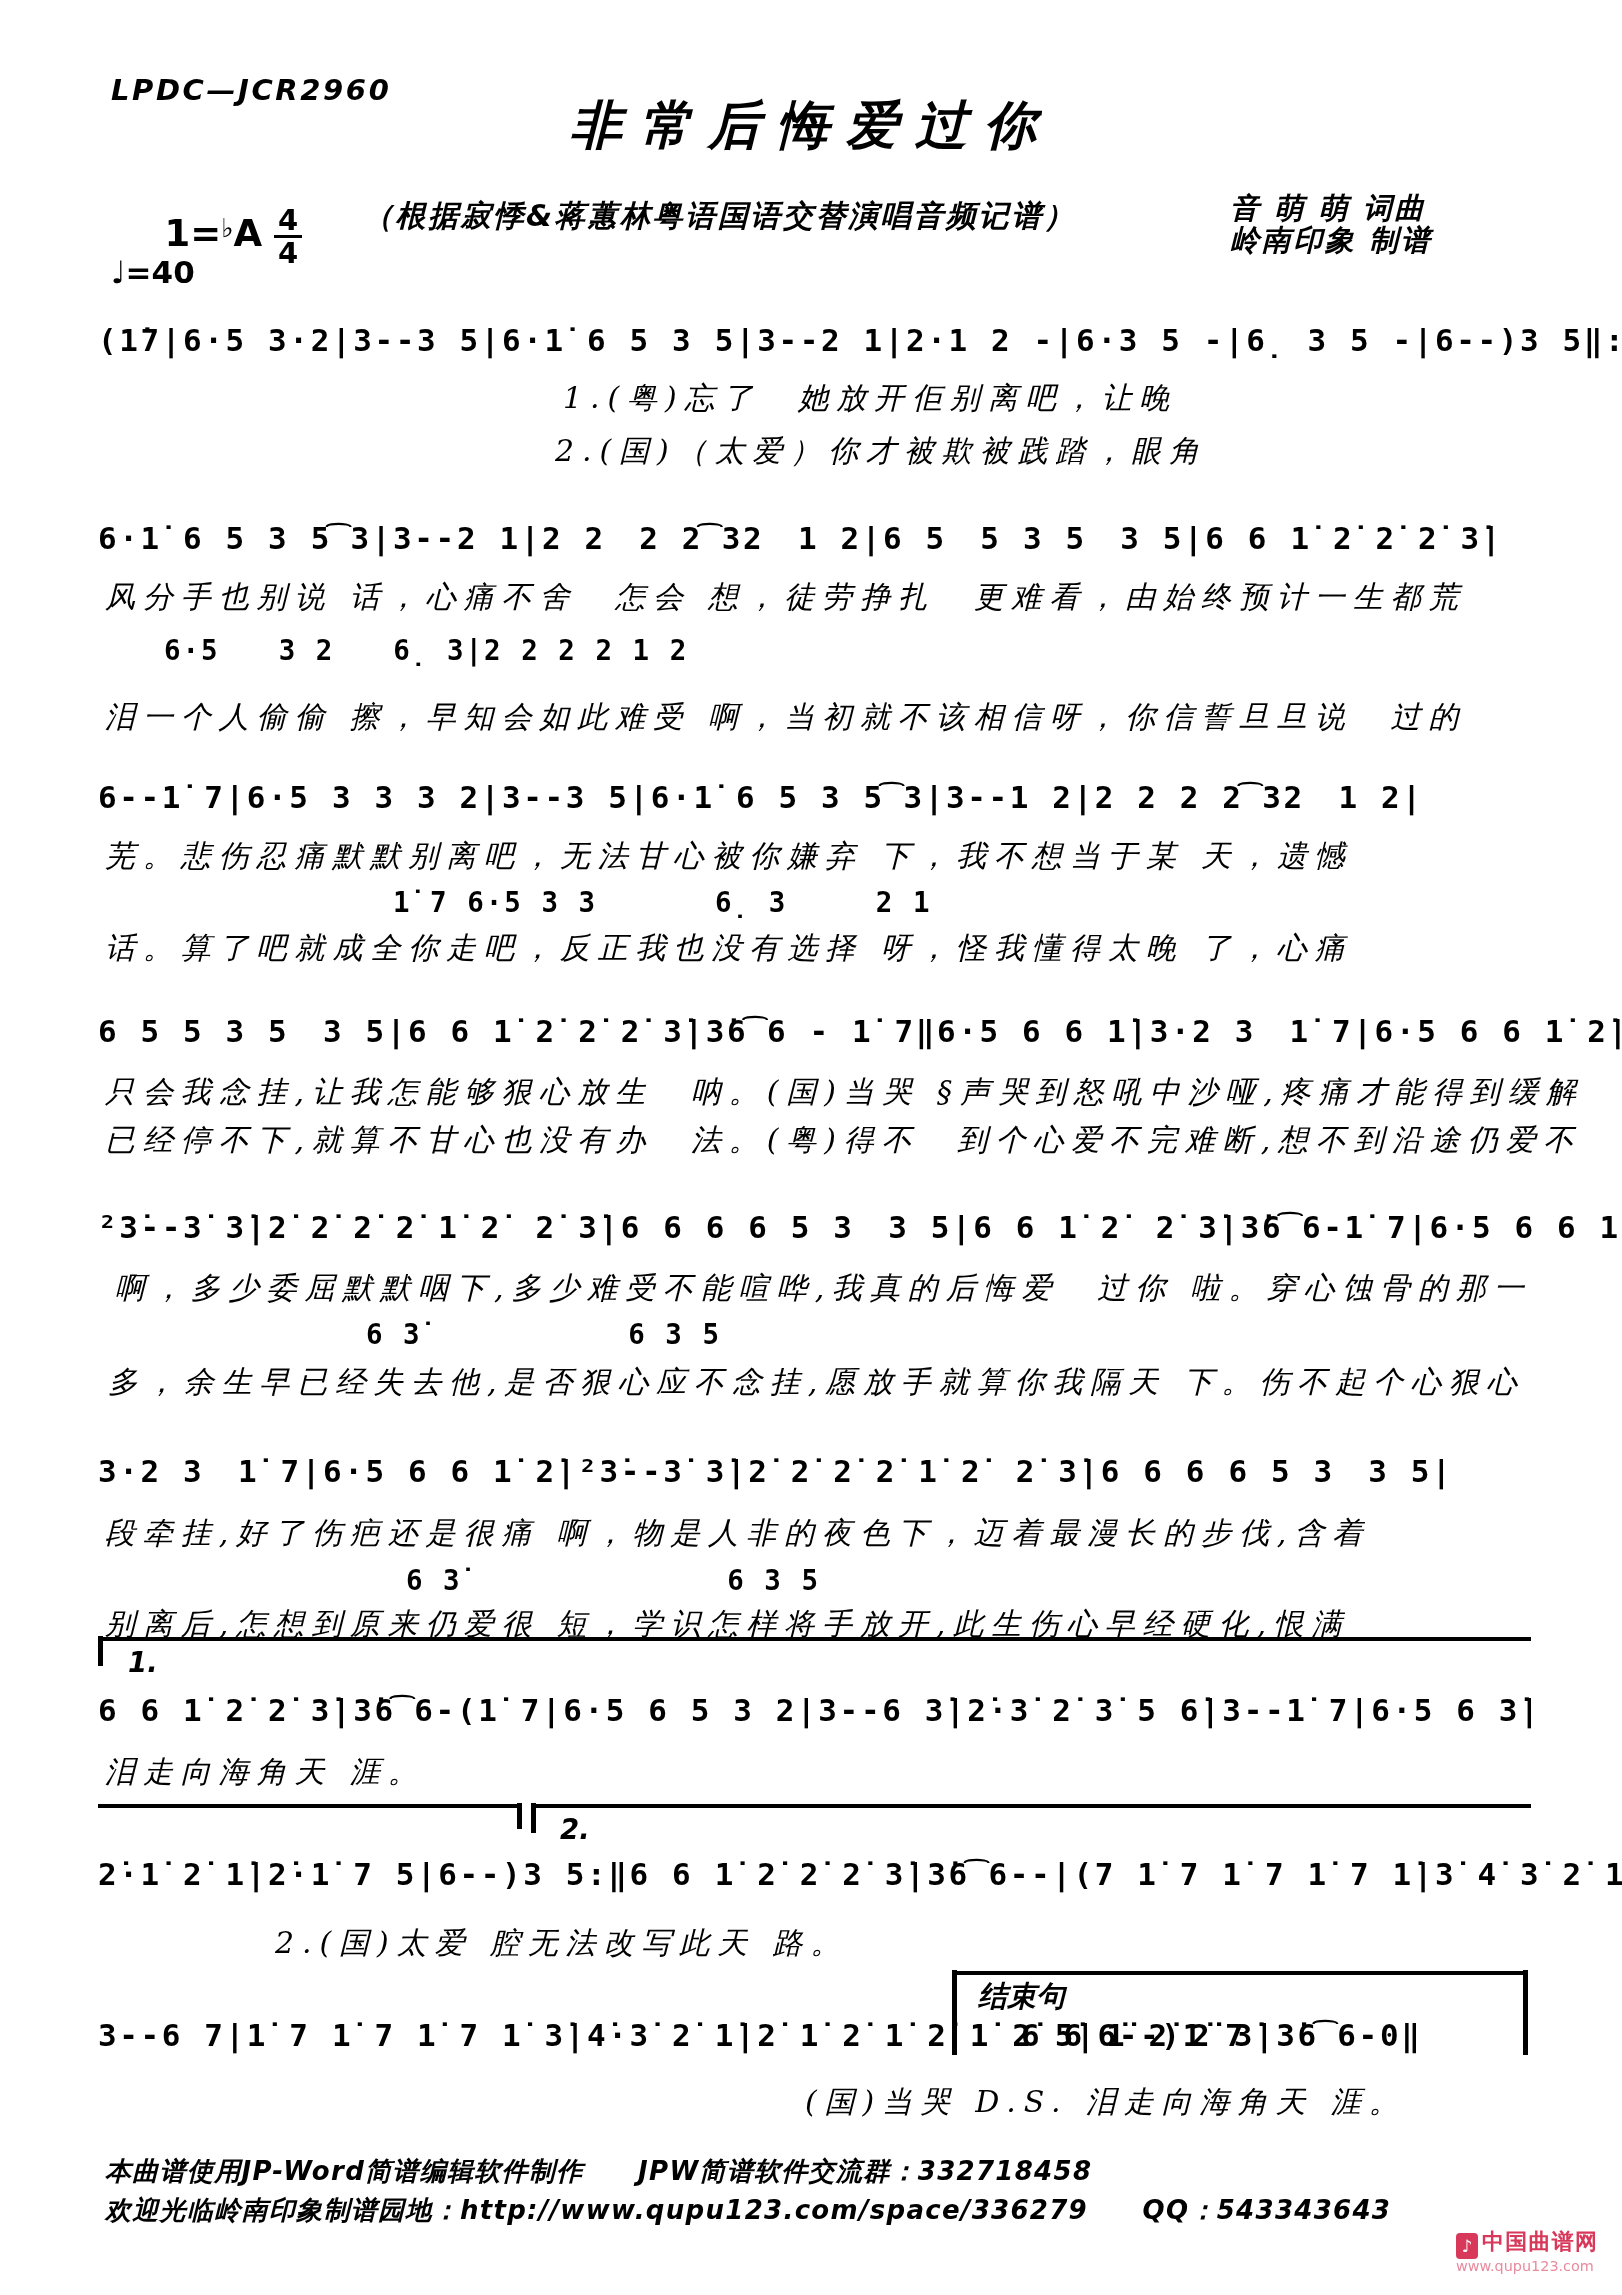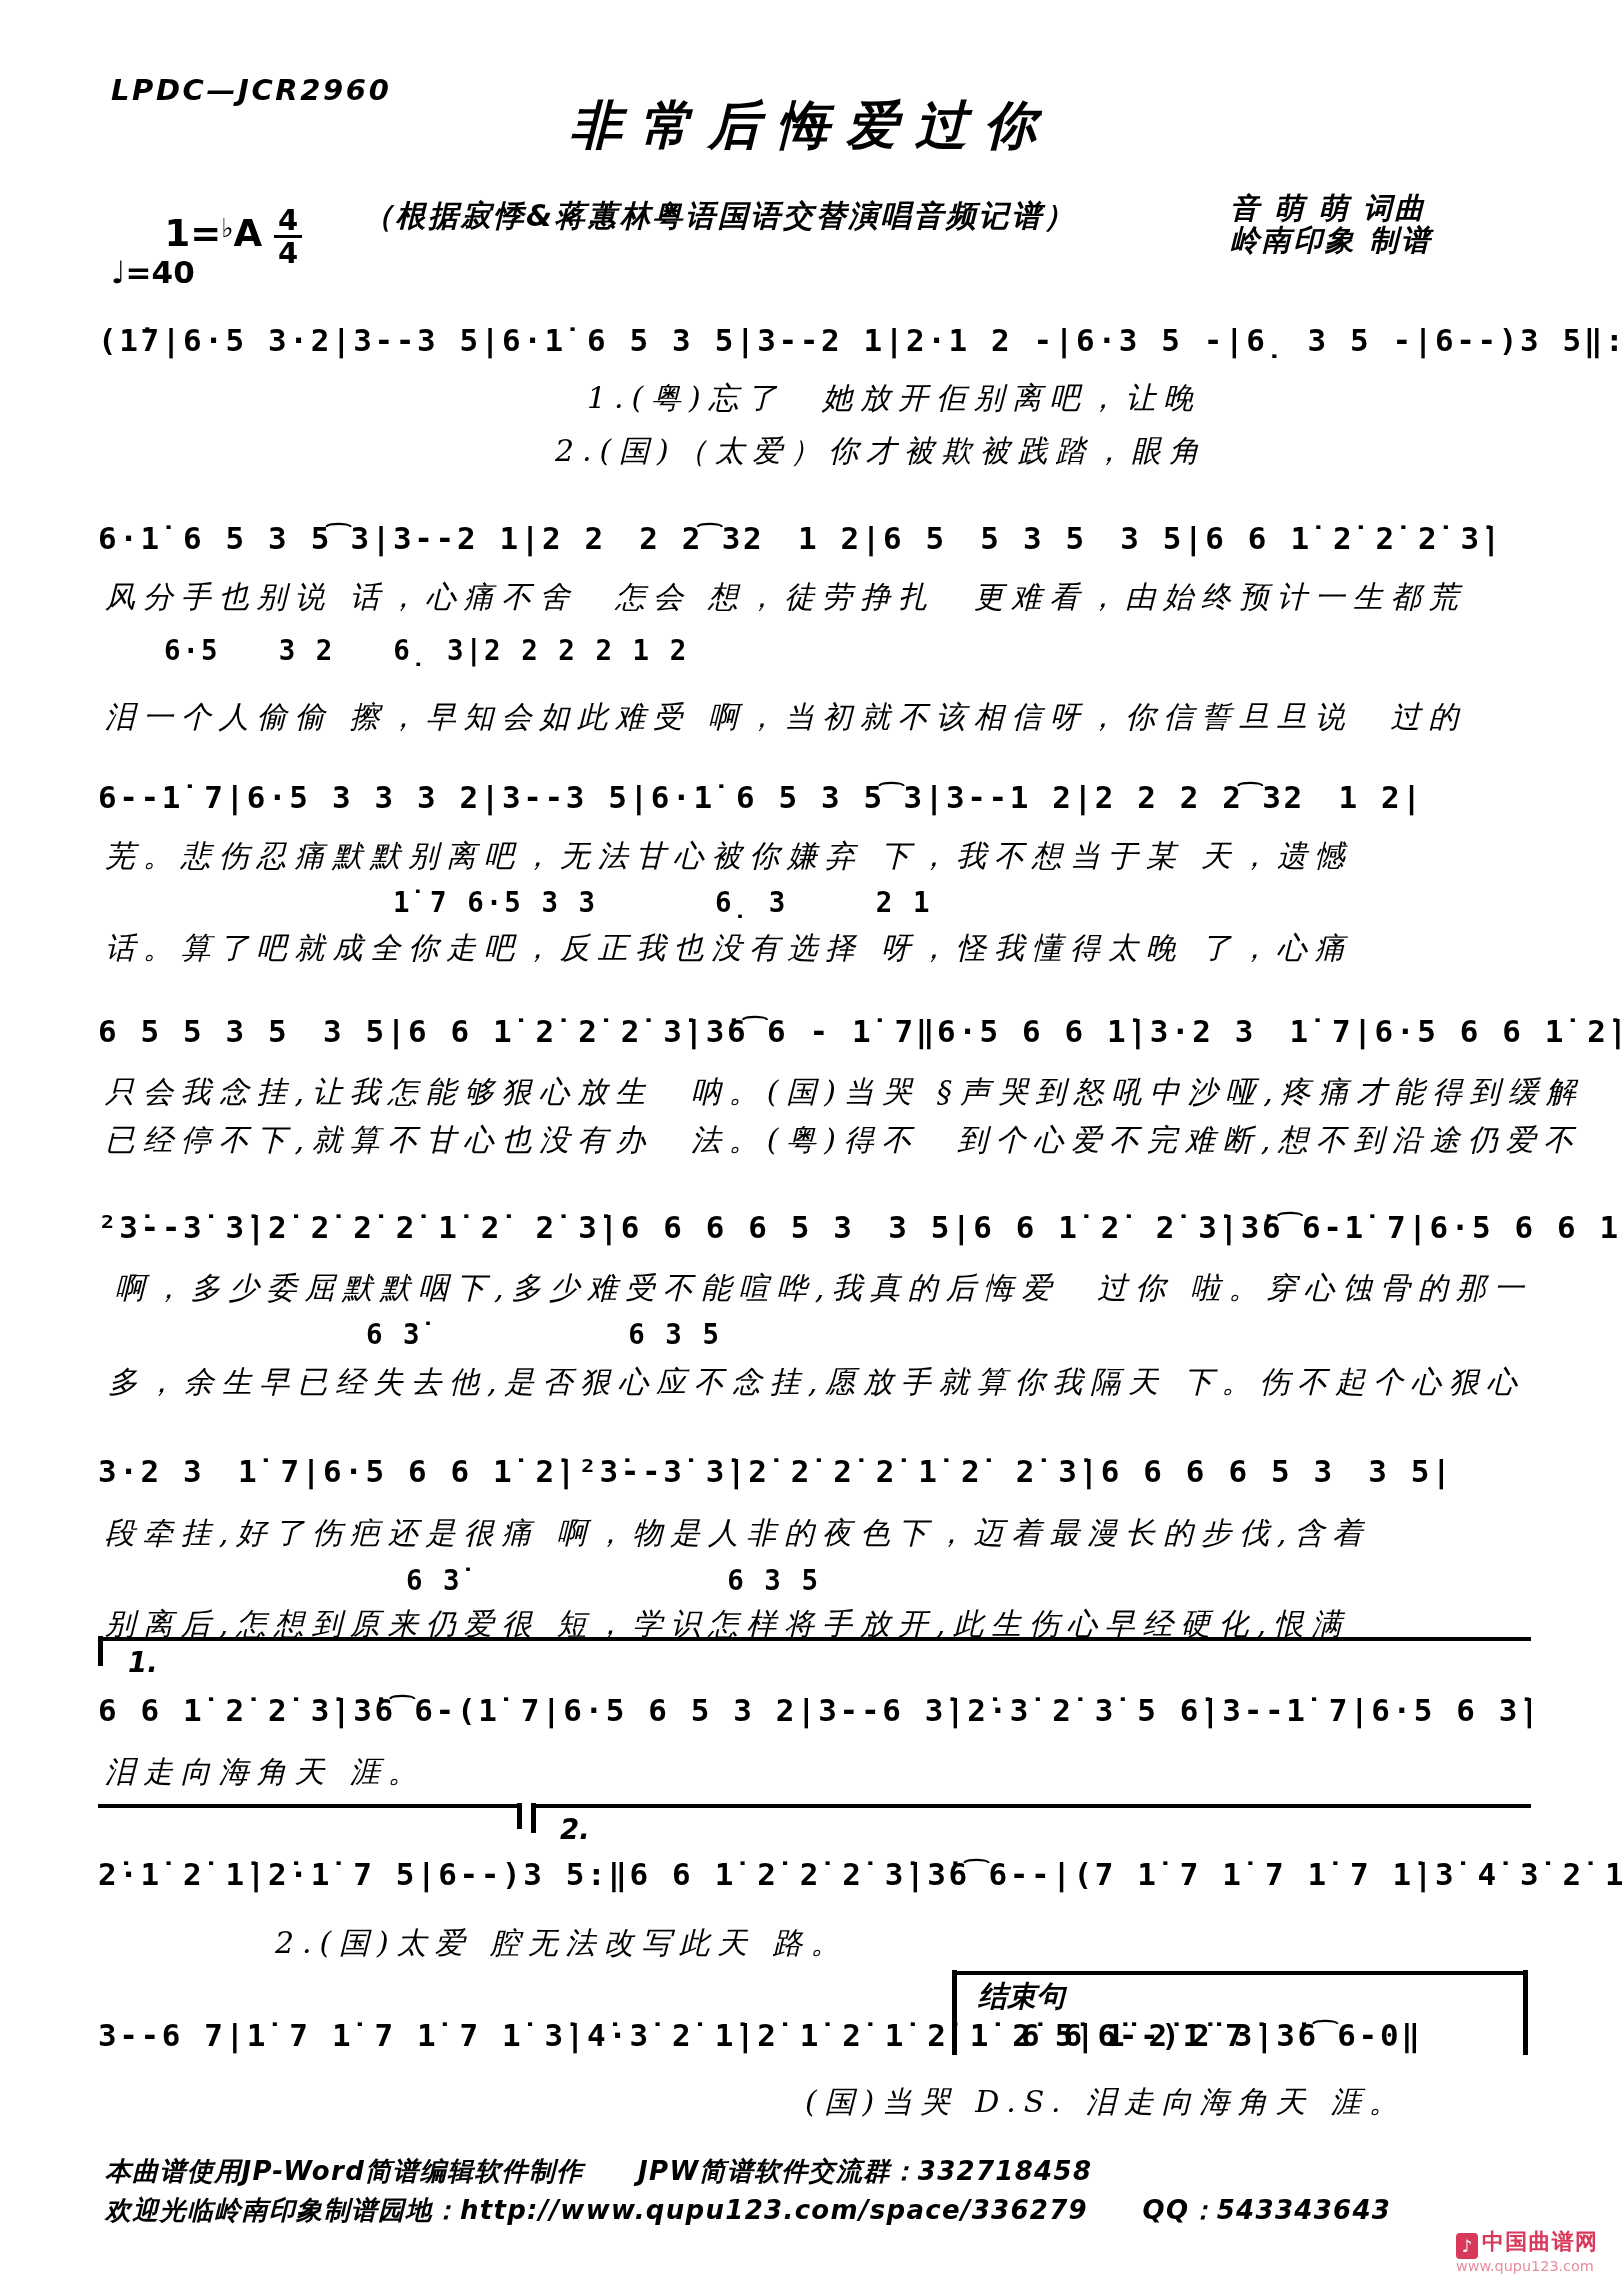--- a/index.html
+++ b/index.html
@@ -39,21 +39,21 @@
   <div class="abs keysig" style="left:113px;top:162px;">
     <span>1=</span><span class="flat">♭</span><span>A</span><span class="meter"><span class="num">4</span><span class="den">4</span></span>
   </div>
 
   <div class="abs hdr" style="left:363px;top:196px;font-size:30px;">（根据寂悸&amp;蒋蕙林粤语国语交替演唱音频记谱）</div>
   <div class="abs hdr" style="left:1230px;top:171px;margin-top:18px;">音 萌 萌 词曲</div>
   <div class="abs hdr" style="left:1230px;top:221px;">岭南印象 制谱</div>
   <div class="abs b" style="left:111px;top:254px;font-size:31px;">♩=40</div>
 
   <div class="abs n" style="left:98px;top:322px;">(1̇7|6·5 3·2|3--3 5|6·1̇ 6 5 3 5|3--2 1|2·1 2 -|6·3 5 -|6̣ 3 5 -|6--)3 5‖:6·5 6 5 3 2|3--3 5|</div>
-  <div class="abs ly" style="left:563px;top:378px;margin-left:24px;">1.(粤)忘了　她放开佢别离吧，让晚</div>
+  <div class="abs ly" style="left:563px;top:378px;">1.(粤)忘了　她放开佢别离吧，让晚</div>
   <div class="abs ly" style="left:555px;top:431px;">2.(国)（太爱）你才被欺被践踏，眼角</div>
 
   <div class="abs n" style="left:98px;top:518px;">6·1̇ 6 5 3 5͡3|3--2 1|2 2　2 2͡32　1 2|6 5　5 3 5　3 5|6 6 1̇ 2̇ 2̇ 2̇ 3̇|</div>
   <div class="abs ly" style="left:105px;top:577px;">风分手也别说 话，心痛不舍　怎会 想，徒劳挣扎　更难看，由始终预计一生都荒</div>
 
   <div class="abs nsm" style="left:164px;top:633px;">6·5　　3 2　　6̣ 3|2 2 2 2 1 2</div>
   <div class="abs ly" style="left:105px;top:697px;">泪一个人偷偷 擦，早知会如此难受 啊，当初就不该相信呀，你信誓旦旦说　过的</div>
 
   <div class="abs n" style="left:98px;top:777px;">6--1̇ 7|6·5 3 3 3 2|3--3 5|6·1̇ 6 5 3 5͡3|3--1 2|2 2 2 2͡32　1 2|</div>
   <div class="abs ly" style="left:105px;top:836px;">芜。悲伤忍痛默默别离吧，无法甘心被你嫌弃 下，我不想当于某 天，遗憾</div>

